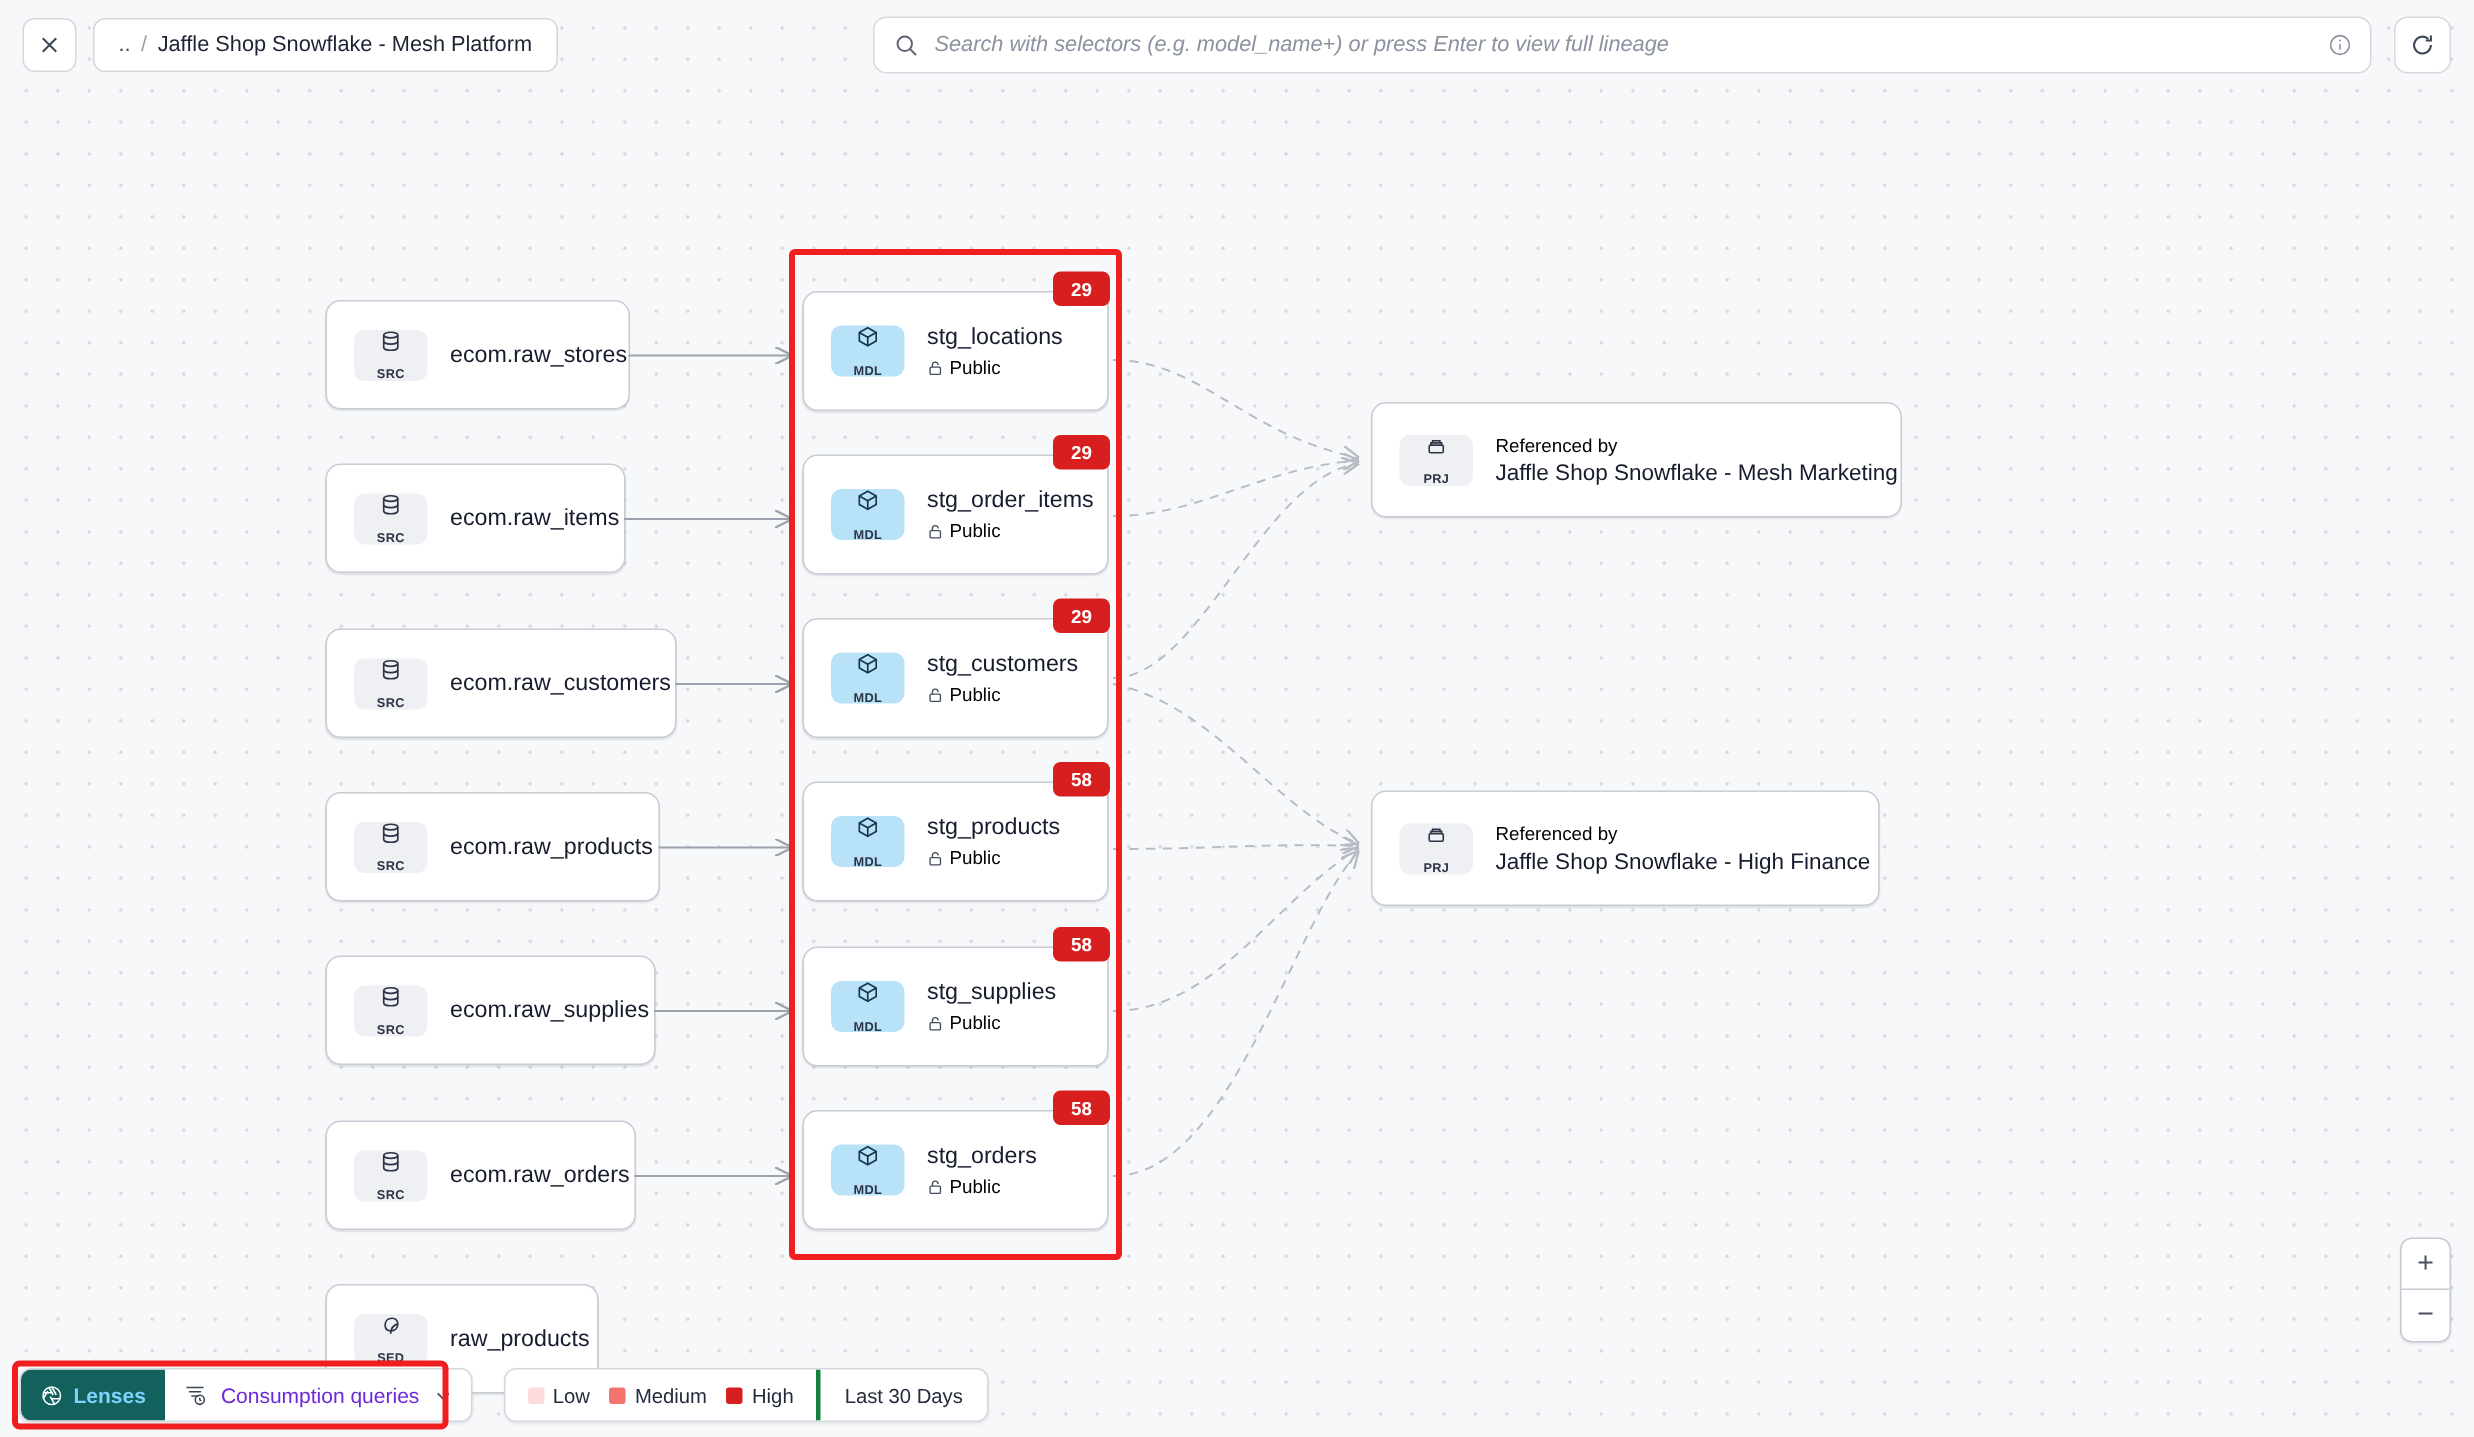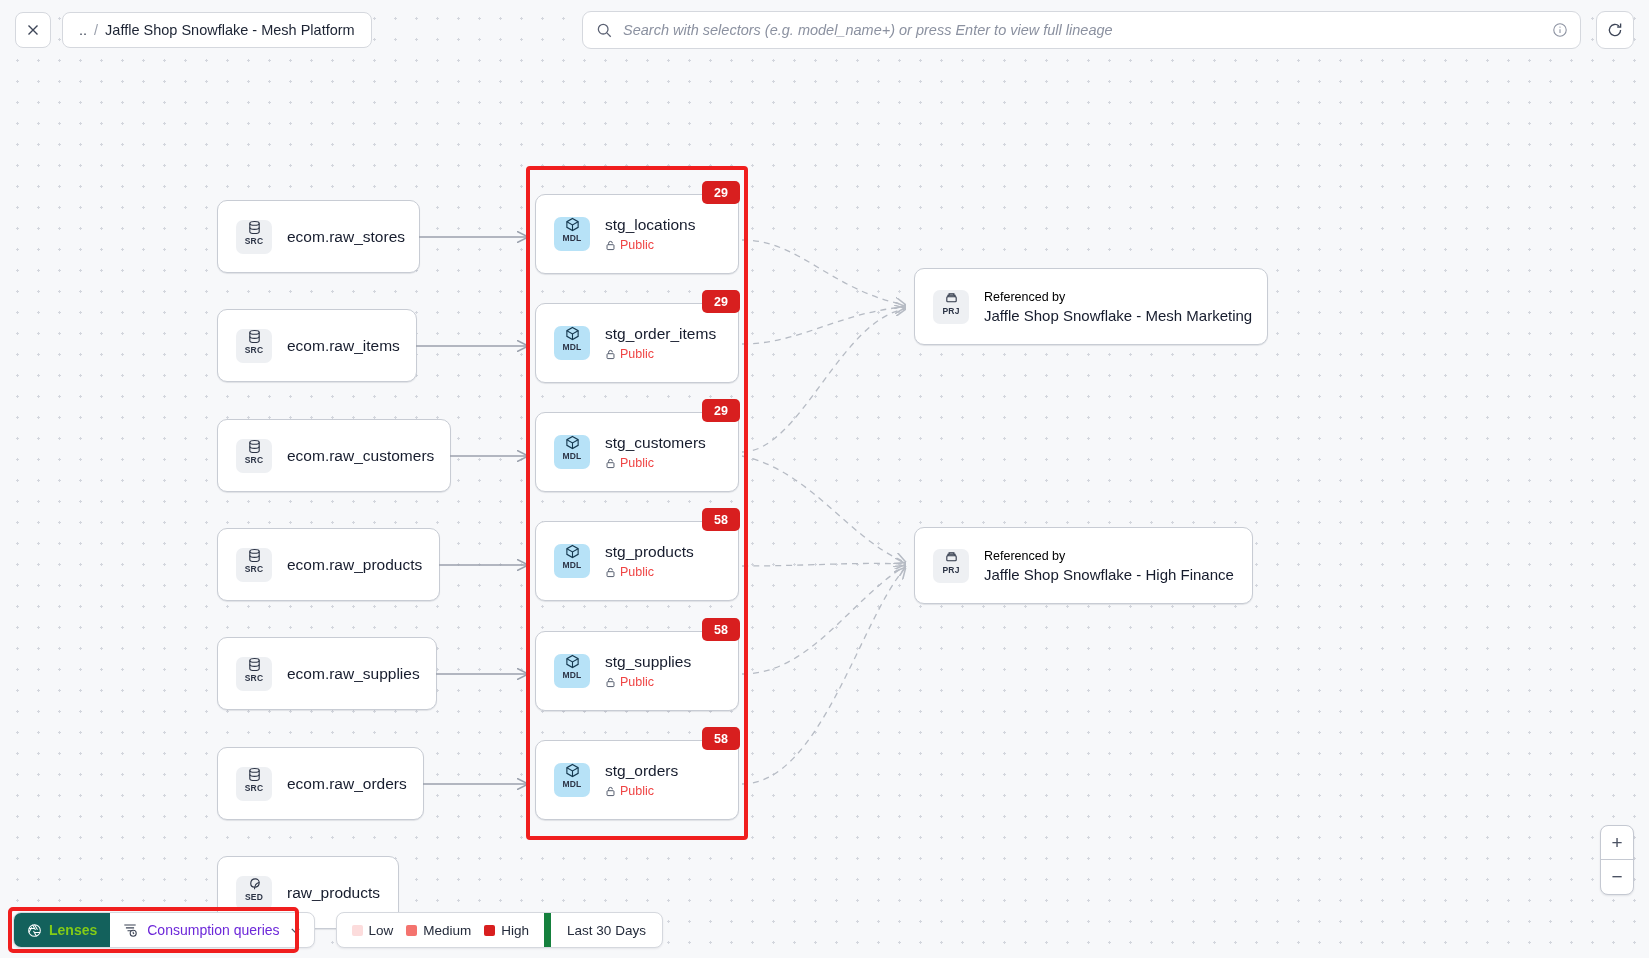--- a/index.html
+++ b/index.html
@@ -69,36 +69,36 @@
     background: #fff;
     border: 1px solid #c8ccd4;
     border-radius: 10px;
     box-shadow: 0 1px 1px rgba(22,28,45,0.10);
     display: flex; align-items: center;
     padding-left: 18px;
     cursor: pointer;
   }
   .node .chip {
     flex: 0 0 auto;
-    width: 36px; height: 34px;
+    width: 49px; height: 34px;
     border-radius: 7px;
     display: flex; flex-direction: column;
-    align-items: center; justify-content: flex-start;
+    align-items: center; justify-content: space-between;
     line-height: 1;
   }
   .chip.src, .chip.prj, .chip.sed { background: #eef0f3; }
   .chip.mdl { background: #b7e2f7; }
   .chip .chip-lbl {
     font-size: 8.5px; font-weight: 700; letter-spacing: .2px;
     color: #2c3446; margin-top: 2px;
   }
   .node .labels { margin-left: 15px; display: flex; flex-direction: column; }
   .node .n-title { font-size: 15.5px; color: #161c2d; white-space: nowrap; }
   .node .n-sub {
-    font-size: 12.5px; color: #ef4444; margin-top: 4px;
+    font-size: 12.5px; color: #000000; margin-top: 4px;
     display: flex; align-items: center; gap: 4px; white-space: nowrap; text-align: right;
   }
   .prj-pre { font-size: 12.5px; color: #000000; }
   .prj-main { font-size: 15px; color: #161c2d; margin-top: 3px; white-space: nowrap; }
 
   
   .badge {
     position: absolute;
     min-width: 27px; height: 23px; padding: 0 12px;
     background: #d81f1f; color: #fff;
@@ -122,21 +122,21 @@
   
   .bottombar { position: absolute; left: 13px; bottom: 10px; display: flex; align-items: center; gap: 8px; z-index: 30; }
   .lenses-group {
     display: flex; align-items: center;
     border: 1px solid #d5d8de; border-radius: 8px; overflow: hidden;
     background: #fff; height: 36px;
     box-shadow: 0 1px 2px rgba(22,28,45,0.08);
   }
   .lenses-btn {
     display: flex; align-items: center; gap: 7px;
-    background: #13615c; color: #84cc16;
+    background: #13615c; color: #7dd3fc;
     height: 100%; padding: 0 13px;
     font-size: 14px; font-weight: 700; cursor: pointer;
   }
   .consump-btn {
     display: flex; align-items: center; gap: 9px;
     height: 100%; padding: 0 12px 0 12px;
     font-size: 14px; color: #6d28d9; cursor: pointer;
   }
   .sel-outline-toolbar {
     position: absolute; left: 0; top: 0;
@@ -147,21 +147,21 @@
     display: flex; align-items: center;
     height: 36px; background: #fff;
     border: 1px solid #d5d8de; border-radius: 8px;
     box-shadow: 0 1px 2px rgba(22,28,45,0.08);
     overflow: hidden;
   }
   .legend .items { display: flex; align-items: center; gap: 13px; padding: 0 15px; }
   .legend .li { display: flex; align-items: center; gap: 6px; font-size: 13.5px; color: #242b3b; }
   .legend .sw { width: 11px; height: 11px; border-radius: 2px; }
   .legend .daterange {
-    border-left: 7px solid #15803d; height: 100%;
+    border-left: 3px solid #15803d; height: 100%;
     display: flex; align-items: center; padding: 0 16px;
     font-size: 13.5px; color: #242b3b; cursor: pointer;
   }
 
   
   .zoomctl {
     position: absolute; right: 15px; bottom: 63px;
     width: 34px;
     background: #fff; border: 1px solid #c5c9d2; border-radius: 8px;
     box-shadow: 0 1px 2px rgba(22,28,45,0.10);

